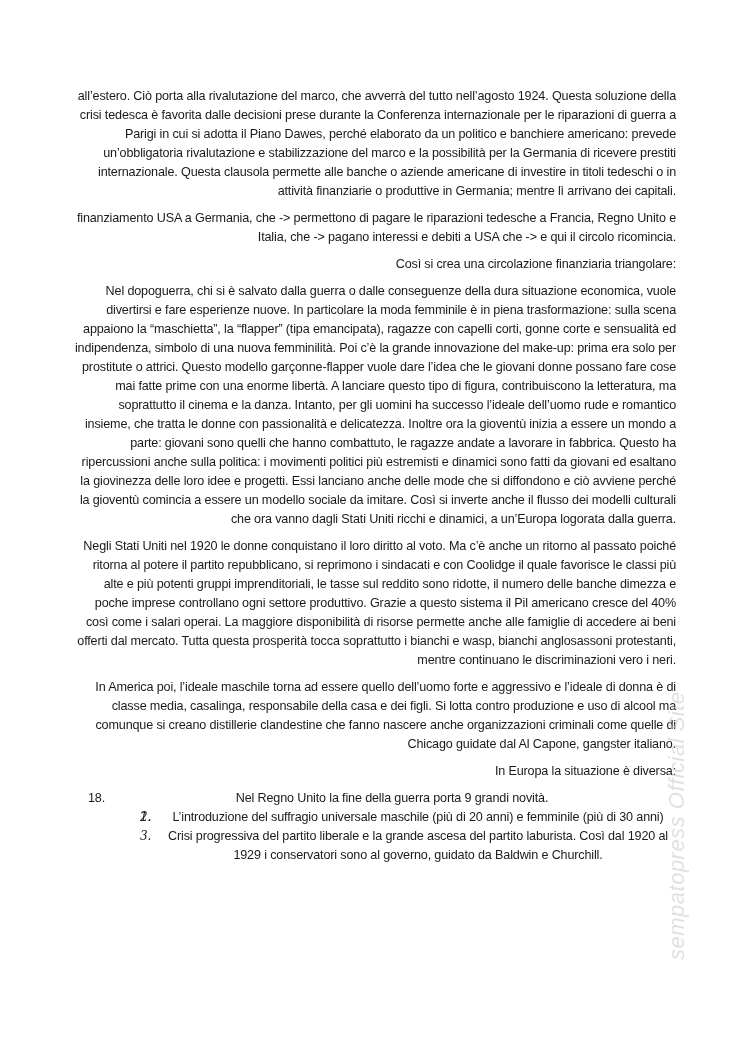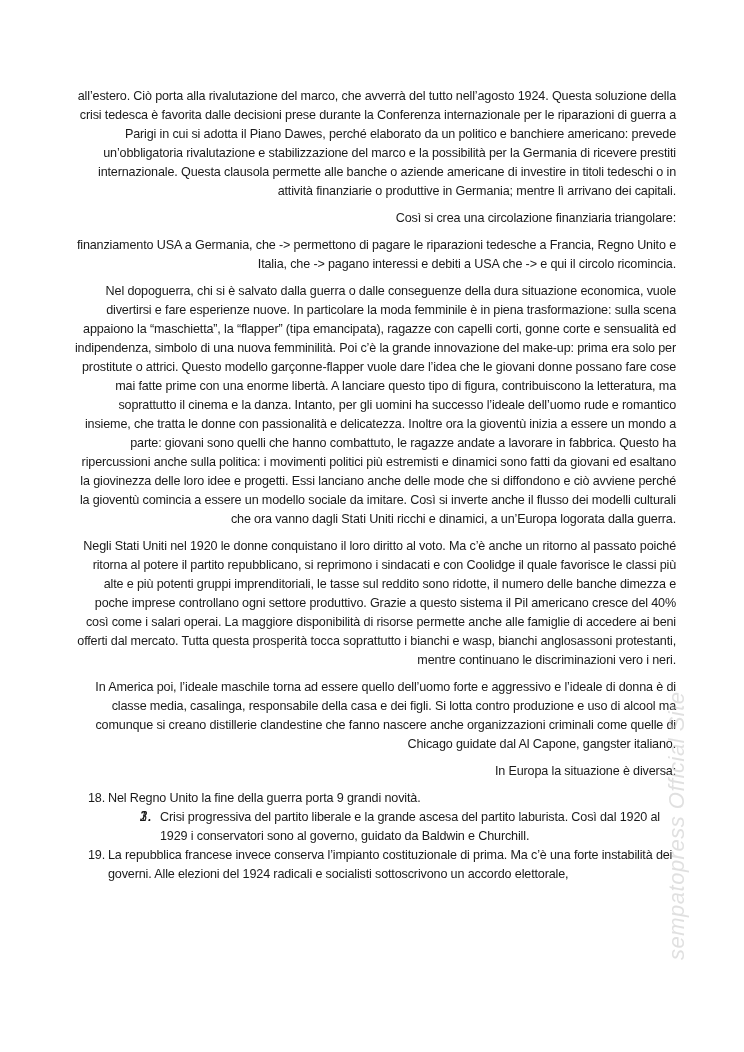--- a/index.html
+++ b/index.html
@@ -4,63 +4,60 @@
 <style>
   html, body { margin: 0; padding: 0; background: #ffffff; }
   body { width: 744px; height: 1052px; position: relative; overflow: hidden; }
   .page {
     position: absolute; left: 70px; top: 87px; width: 606px;
     font-family: "Liberation Sans", sans-serif;
     font-size: 12.6px; line-height: 19px; color: #1a1a1a;
     letter-spacing: -0.15px;
   }
   .page p { margin: 0 0 8px 0; text-align: right; }
-  .lst { margin: 0; padding: 0; list-style: none; }
+  .lst { margin: 0; padding: 0; list-style: none; text-align: center; }
   .lst > li { position: relative; padding-left: 38px; margin: 0; }
   .lst > li > .num { position: absolute; left: 18px; top: 0; }
   .sub { margin: 0; padding: 0; list-style: none; }
   .sub > li { position: relative; padding-left: 52px; }
   .sub > li > .num { position: absolute; left: 32px; top: 0; font-family: "DejaVu Serif", serif; font-style: italic; font-size: 12px; }
   .watermark {
     position: absolute; left: 664px; top: 960px;
     transform: rotate(-90deg); transform-origin: left top;
     font-family: "Liberation Sans", sans-serif; font-style: italic;
     font-size: 22px; color: #c8c8c8; opacity: 0.55; white-space: nowrap;
     letter-spacing: 0.5px;
   }
 </style>
 </head>
 <body>
 
 <div class="page">
   <p>all’estero. Ciò porta alla rivalutazione del marco, che avverrà del tutto nell’agosto 1924. Questa soluzione della crisi tedesca è favorita dalle decisioni prese durante la Conferenza internazionale per le riparazioni di guerra a Parigi in cui si adotta il Piano Dawes, perché elaborato da un politico e banchiere americano: prevede un’obbligatoria rivalutazione e stabilizzazione del marco e la possibilità per la Germania di ricevere prestiti internazionale. Questa clausola permette alle banche o aziende americane di investire in titoli tedeschi o in attività finanziarie o produttive in Germania; mentre lì arrivano dei capitali.</p>
+  <p>finanziamento USA a Germania, che -&gt; permettono di pagare le riparazioni tedesche a Francia, Regno Unito e Italia, che -&gt; pagano interessi e debiti a USA che -&gt; e qui il circolo ricomincia.</p>
   <p>Così si crea una circolazione finanziaria triangolare:</p>
-  <p>finanziamento USA a Germania, che -&gt; permettono di pagare le riparazioni tedesche a Francia, Regno Unito e Italia, che -&gt; pagano interessi e debiti a USA che -&gt; e qui il circolo ricomincia.</p>
   <p>Nel dopoguerra, chi si è salvato dalla guerra o dalle conseguenze della dura situazione economica, vuole divertirsi e fare esperienze nuove. In particolare la moda femminile è in piena trasformazione: sulla scena appaiono la “maschietta”, la “flapper” (tipa emancipata), ragazze con capelli corti, gonne corte e sensualità ed indipendenza, simbolo di una nuova femminilità. Poi c’è la grande innovazione del make-up: prima era solo per prostitute o attrici. Questo modello garçonne-flapper vuole dare l’idea che le giovani donne possano fare cose mai fatte prime con una enorme libertà. A lanciare questo tipo di figura, contribuiscono la letteratura, ma soprattutto il cinema e la danza. Intanto, per gli uomini ha successo l’ideale dell’uomo rude e romantico insieme, che tratta le donne con passionalità e delicatezza. Inoltre ora la gioventù inizia a essere un mondo a parte: giovani sono quelli che hanno combattuto, le ragazze andate a lavorare in fabbrica. Questo ha ripercussioni anche sulla politica: i movimenti politici più estremisti e dinamici sono fatti da giovani ed esaltano la giovinezza delle loro idee e progetti. Essi lanciano anche delle mode che si diffondono e ciò avviene perché la gioventù comincia a essere un modello sociale da imitare. Così si inverte anche il flusso dei modelli culturali che ora vanno dagli Stati Uniti ricchi e dinamici, a un’Europa logorata dalla guerra.</p>
   <p>Negli Stati Uniti nel 1920 le donne conquistano il loro diritto al voto. Ma c’è anche un ritorno al passato poiché ritorna al potere il partito repubblicano, si reprimono i sindacati e con Coolidge il quale favorisce le classi più alte e più potenti gruppi imprenditoriali, le tasse sul reddito sono ridotte, il numero delle banche dimezza e poche imprese controllano ogni settore produttivo. Grazie a questo sistema il Pil americano cresce del 40% così come i salari operai. La maggiore disponibilità di risorse permette anche alle famiglie di accedere ai beni offerti dal mercato. Tutta questa prosperità tocca soprattutto i bianchi e wasp, bianchi anglosassoni protestanti, mentre continuano le discriminazioni vero i neri.</p>
   <p>In America poi, l’ideale maschile torna ad essere quello dell’uomo forte e aggressivo e l’ideale di donna è di classe media, casalinga, responsabile della casa e dei figli. Si lotta contro produzione e uso di alcool ma comunque si creano distillerie clandestine che fanno nascere anche organizzazioni criminali come quelle di Chicago guidate dal Al Capone, gangster italiano.</p>
   <p>In Europa la situazione è diversa:</p>
 
   <ol class="lst">
     <li>
       <span class="num">18.</span>
       <span>Nel Regno Unito la fine della guerra porta 9 grandi novità.</span>
       <ol class="sub">
         <li>
           <span class="num">1.</span>
         </li>
         <li>
           <span class="num">2.</span>
+          <span>L’introduzione del suffragio universale maschile (più di 20 anni) e femminile (più di 30 anni)</span>
         </li>
         <li>
           <span class="num">3.</span>
           <span>Crisi progressiva del partito liberale e la grande ascesa del partito laburista. Così dal 1920 al 1929 i conservatori sono al governo, guidato da Baldwin e Churchill.</span>
         </li>
       </ol>
     </li>
-    <li>
-      <span class="num">19.</span>
-      <span>La repubblica francese invece conserva l’impianto costituzionale di prima. Ma c’è una forte instabilità dei governi. Alle elezioni del 1924 radicali e socialisti sottoscrivono un accordo elettorale,</span>
-    </li>
   </ol>
 </div>
 
 <div class="watermark">sempatopress Official Site</div>
 
 </body></html>

